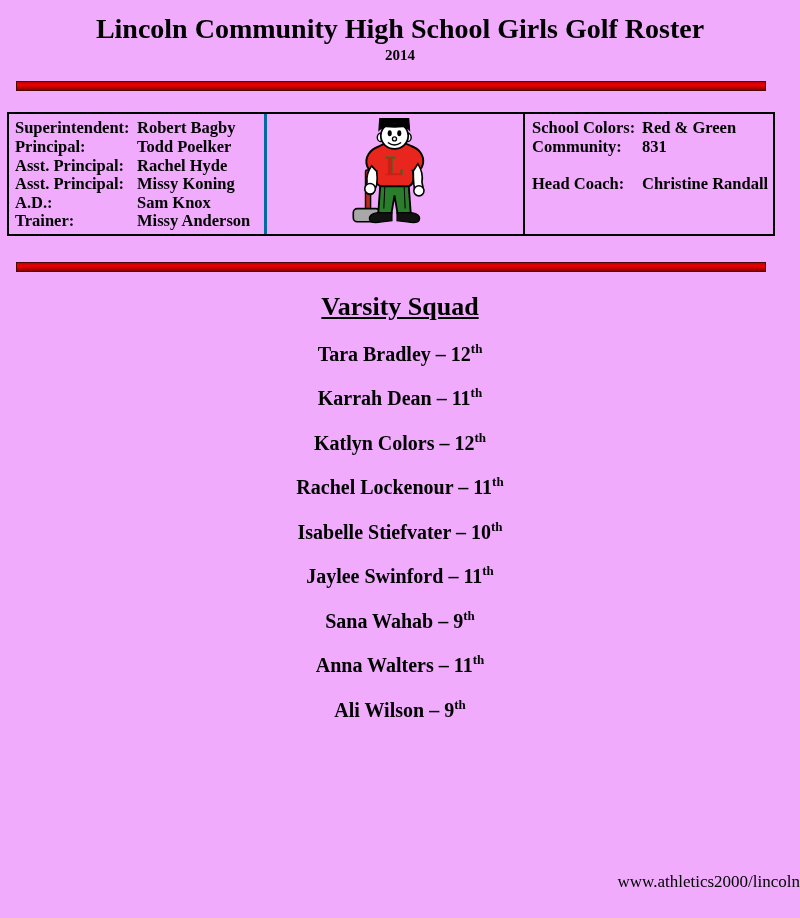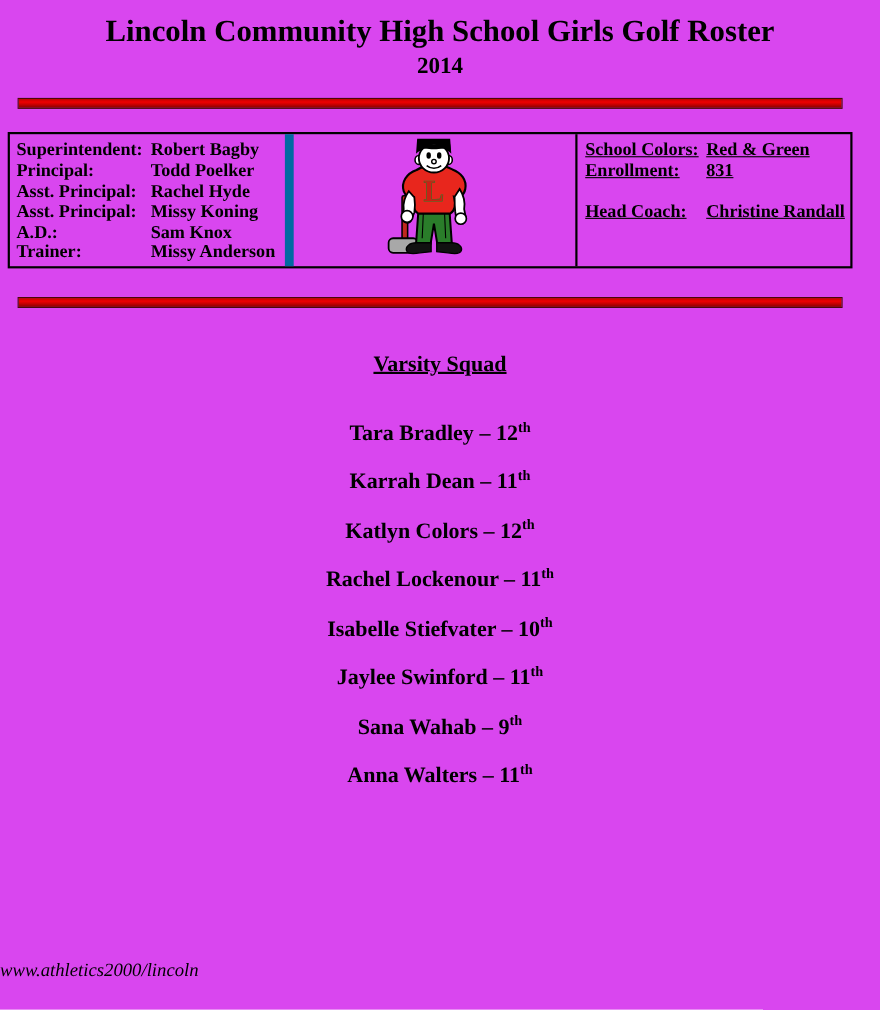--- a/index.html
+++ b/index.html
@@ -1,43 +1,43 @@
 <!DOCTYPE html>
 <html><head>
 <meta charset="utf-8">
 <style>
   html,body { margin:0; padding:0; background:#ffffff; }
   body { width:800px; height:918px; font-family:"Liberation Serif","DejaVu Serif",serif; color:#000; }
-  .page { position:relative; width:800px; height:918px; overflow:hidden; background:#d946ef; }
+  .page { position:relative; width:800px; height:918px; overflow:hidden; background:#f0abfc; }
 
   .title { margin:0; padding-top:13px; text-align:center; font-size:28px; font-weight:bold; line-height:1.12; }
-  .year  { text-align:center; font-size:21px; font-weight:bold; margin-top:3px; }
+  .year  { text-align:center; font-size:15px; font-weight:bold; margin-top:3px; }
 
   .redbar { height:8px; border:1px solid #4a0808;
             background:linear-gradient(180deg,#c00000 0%,#ee0000 35%,#cb0000 60%,#870000 100%); }
   .redbar.top { margin:17px 34px 0 16px; }
   .redbar.mid { margin:26px 34px 0 16px; }
 
   .infobox { display:flex; margin:21px 25px 0 7px; border:2px solid #000; box-sizing:border-box; height:124px; }
   .cell { box-sizing:border-box; }
-  .cell-left  { width:258px; border-right:8px solid #0369a1; padding:5px 2px 0 6px; }
+  .cell-left  { width:258px; border-right:3px solid #0369a1; padding:5px 2px 0 6px; }
   .cell-center{ width:258px; border-right:2px solid #000; display:flex; align-items:center; justify-content:center; }
-  .cell-right { flex:1; padding:5px 2px 14px 7px;text-decoration:underline; }
+  .cell-right { flex:1; padding:5px 2px 14px 7px; }
 
   .row { display:flex; font-weight:bold; font-size:16.5px; line-height:18.6px; white-space:nowrap; }
   .cell-left  .lbl { width:122px; flex:none; }
   .cell-right .lbl { width:110px; flex:none; }
   .spacer-row { height:18px; }
 
   .roster { text-align:center; margin-top:23px; }
-  .roster-heading { display:inline-block; font-size:20px; font-weight:bold; text-decoration:underline; line-height:24px; margin:16px; }
+  .roster-heading { display:inline-block; font-size:26px; font-weight:bold; text-decoration:underline; line-height:24px; margin:0; }
   .player { margin-top:24.5px; font-size:20px; font-weight:bold; line-height:20px; }
   .player sup { font-size:13px; line-height:0; }
 
-  .footer { position:absolute; left:0; right:0; bottom:26px; text-align:left; font-size:17px; font-weight:normal;font-style:italic; }
+  .footer { position:absolute; left:0; right:0; bottom:26px; text-align:right; font-size:17px; font-weight:normal; }
 
   .mascot { width:96px; height:118px; }
 </style>
 </head>
 <body>
 
 <div class="page">
 
   <h1 class="title">Lincoln Community High School Girls Golf Roster</h1>
   <div class="year">2014</div>
@@ -109,21 +109,21 @@
         <text x="43.5" y="59" text-anchor="middle" font-family="Liberation Serif, DejaVu Serif, serif" font-weight="bold" font-size="27" stroke="#2a7d2a" stroke-width="1" paint-order="stroke" fill="#cf1d14">L</text>
       </svg>
     </div>
 
     <div class="cell cell-right">
       <div class="row">
           <span class="lbl">School Colors:</span>
           <span class="val">Red &amp; Green</span>
         </div>
       <div class="row">
-          <span class="lbl">Enrollment:</span>
+          <span class="lbl">Community:</span>
           <span class="val">831</span>
         </div>
       <div class="spacer-row"></div>
       <div class="row">
           <span class="lbl">Head Coach:</span>
           <span class="val">Christine Randall</span>
         </div>
     </div>
 
   </div>
@@ -134,17 +134,18 @@
     <h2 class="roster-heading">Varsity Squad</h2>
 
     <div class="player"><span>Tara Bradley</span><span> – </span><span>12</span><sup>th</sup></div>
     <div class="player"><span>Karrah Dean</span><span> – </span><span>11</span><sup>th</sup></div>
     <div class="player"><span>Katlyn Colors</span><span> – </span><span>12</span><sup>th</sup></div>
     <div class="player"><span>Rachel Lockenour</span><span> – </span><span>11</span><sup>th</sup></div>
     <div class="player"><span>Isabelle Stiefvater</span><span> – </span><span>10</span><sup>th</sup></div>
     <div class="player"><span>Jaylee Swinford</span><span> – </span><span>11</span><sup>th</sup></div>
     <div class="player"><span>Sana Wahab</span><span> – </span><span>9</span><sup>th</sup></div>
     <div class="player"><span>Anna Walters</span><span> – </span><span>11</span><sup>th</sup></div>
+    <div class="player"><span>Ali Wilson</span><span> – </span><span>9</span><sup>th</sup></div>
   </section>
 
   <div class="footer">www.athletics2000/lincoln</div>
 
 </div>
 
 </body></html>

